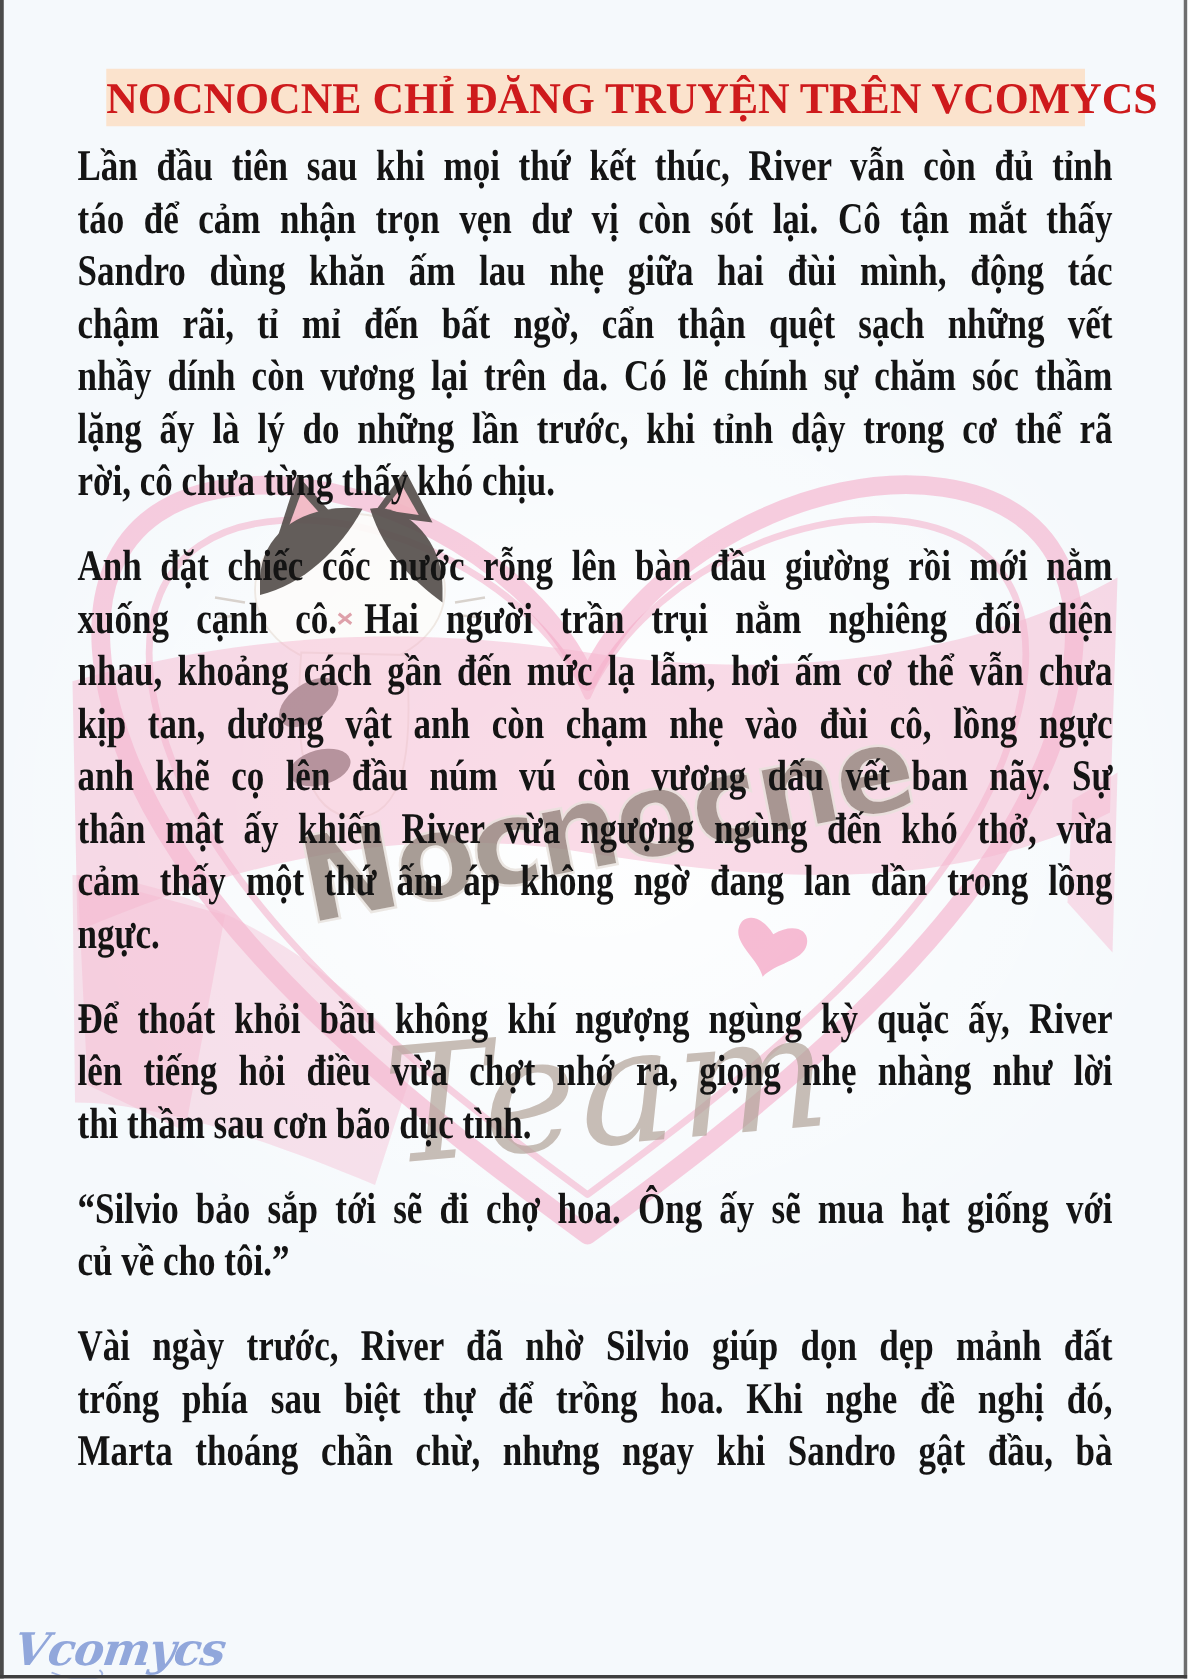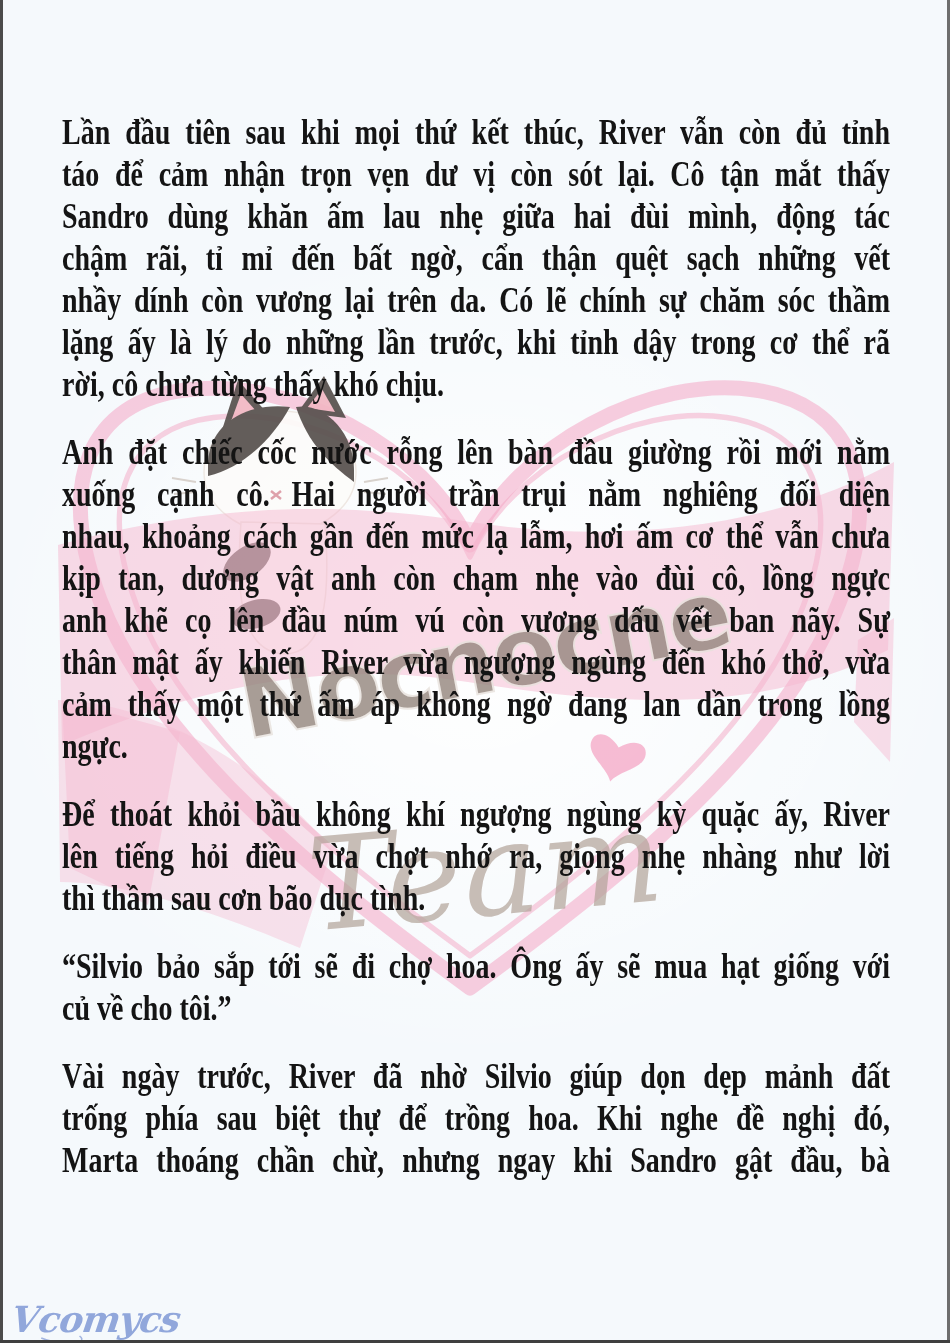--- a/index.html
+++ b/index.html
@@ -104,20 +104,21 @@
 
     <text x="490" y="692" transform="rotate(-11 490 692)" text-anchor="middle" font-family="DejaVu Sans, sans-serif" font-weight="bold" font-size="96" letter-spacing="-4" style="fill:var(--wm-letter)" stroke="#e8e2dd" stroke-width="2" opacity="0.8">Nocnocne</text>
 
     <text x="490" y="915" transform="rotate(-5 490 915)" text-anchor="middle" font-family="DejaVu Serif, serif" font-style="italic" font-size="128" letter-spacing="2" style="fill:var(--wm-script)" opacity="0.7">Team</text>
 
     <g transform="translate(615,762) rotate(14)">
       <path d="M0,20 C-7,7 -28,0 -28,-13 C-28,-26 -13,-28 0,-15 C13,-28 28,-26 28,-13 C28,0 7,7 0,20 Z" style="fill:var(--heart-pink)" opacity="0.75"></path>
     </g>
   </svg>
 
+  <div class="header-banner">NOCNOCNE CHỈ ĐĂNG TRUYỆN TRÊN VCOMYCS</div>
 
   <div class="text-col">
       <div class="para">
         <div class="line">Lần đầu tiên sau khi mọi thứ kết thúc, River vẫn còn đủ tỉnh</div>
         <div class="line">táo để cảm nhận trọn vẹn dư vị còn sót lại. Cô tận mắt thấy</div>
         <div class="line">Sandro dùng khăn ấm lau nhẹ giữa hai đùi mình, động tác</div>
         <div class="line">chậm rãi, tỉ mỉ đến bất ngờ, cẩn thận quệt sạch những vết</div>
         <div class="line">nhầy dính còn vương lại trên da. Có lẽ chính sự chăm sóc thầm</div>
         <div class="line">lặng ấy là lý do những lần trước, khi tỉnh dậy trong cơ thể rã</div>
         <div class="line last">rời, cô chưa từng thấy khó chịu.</div>

